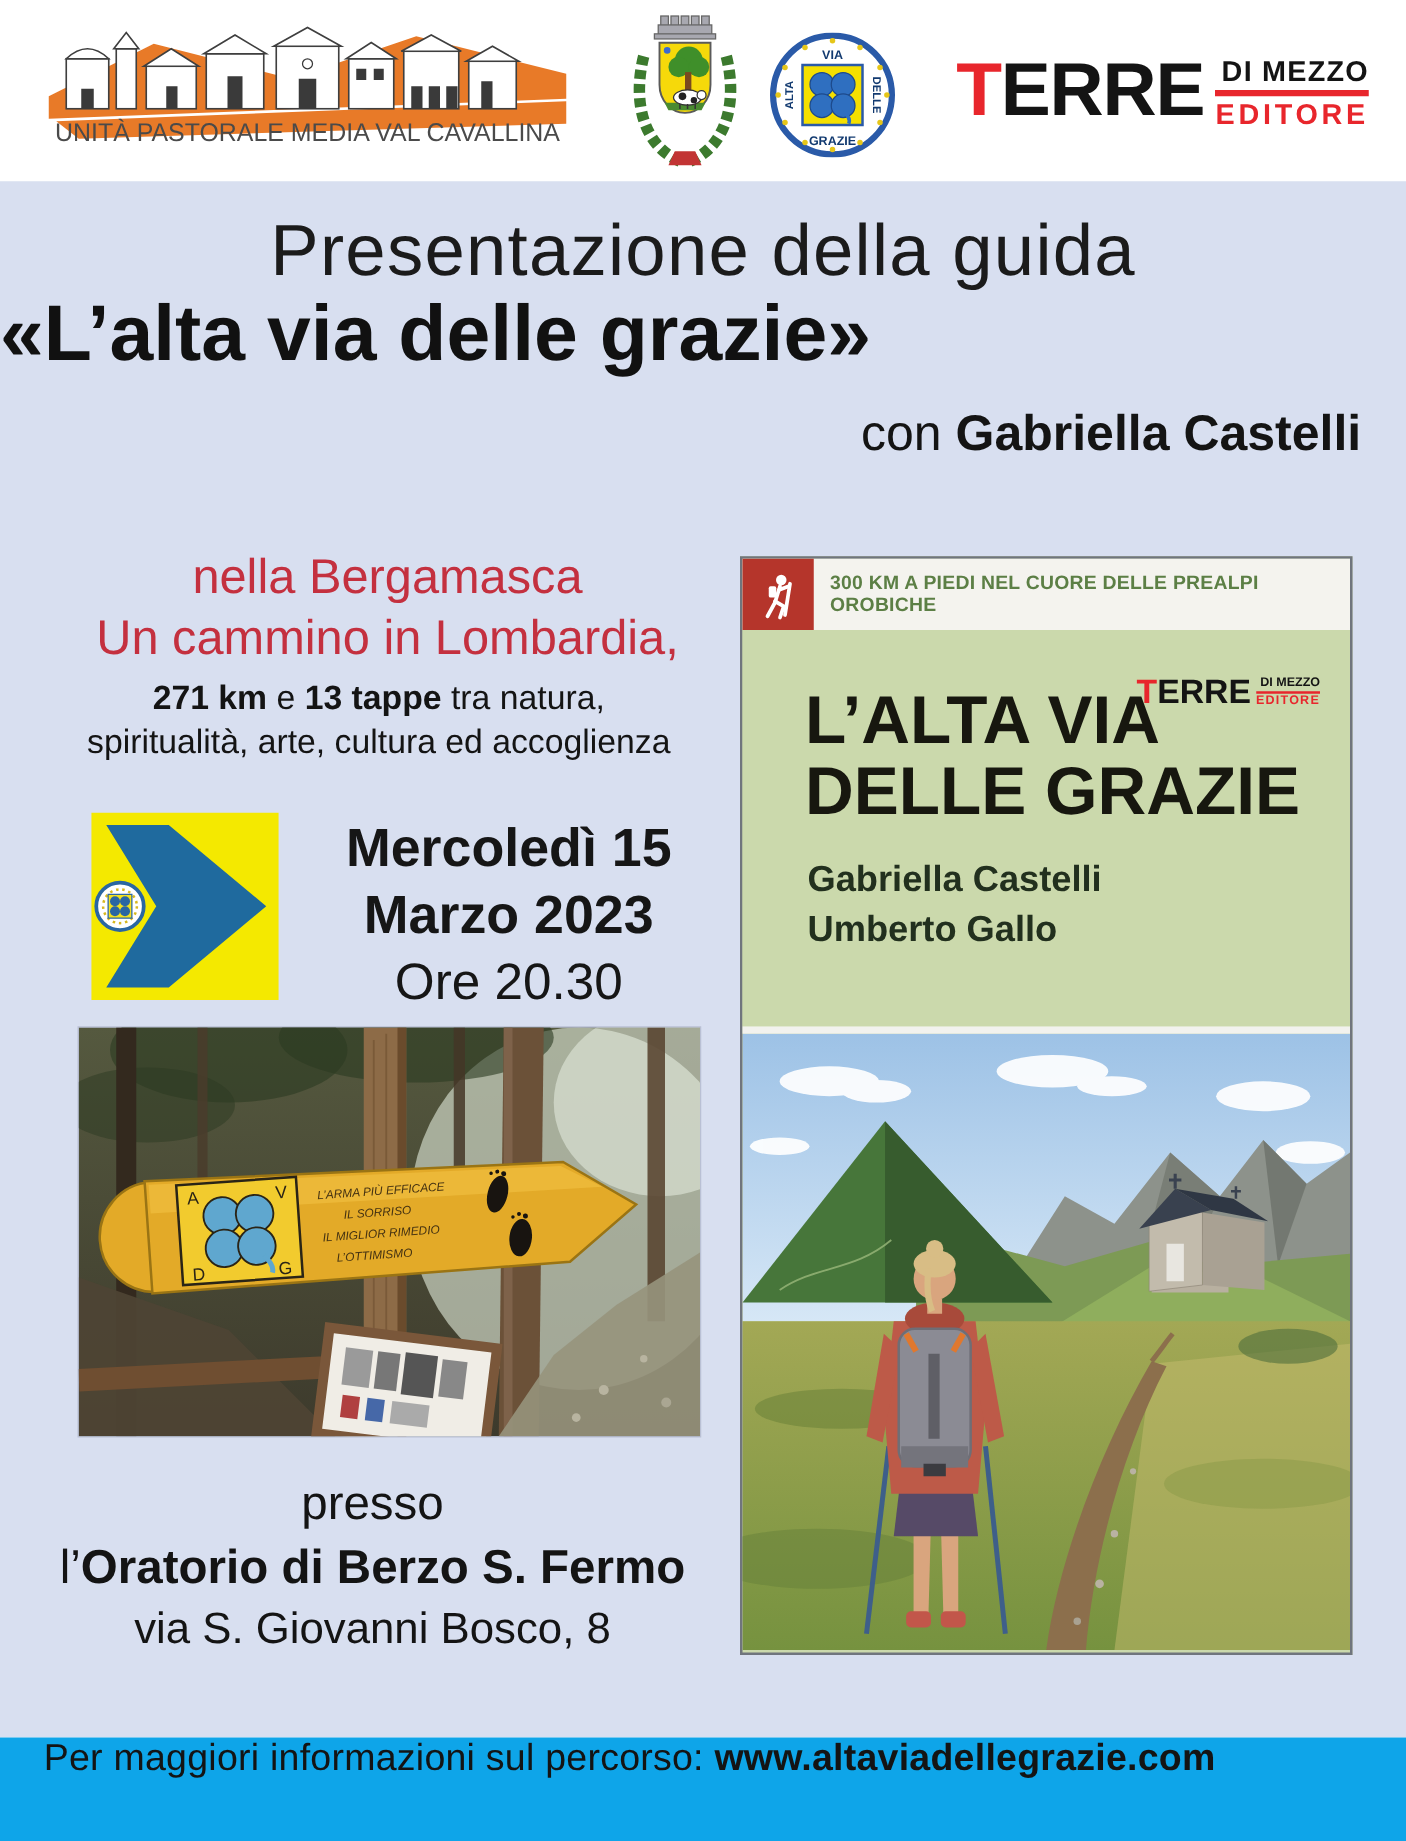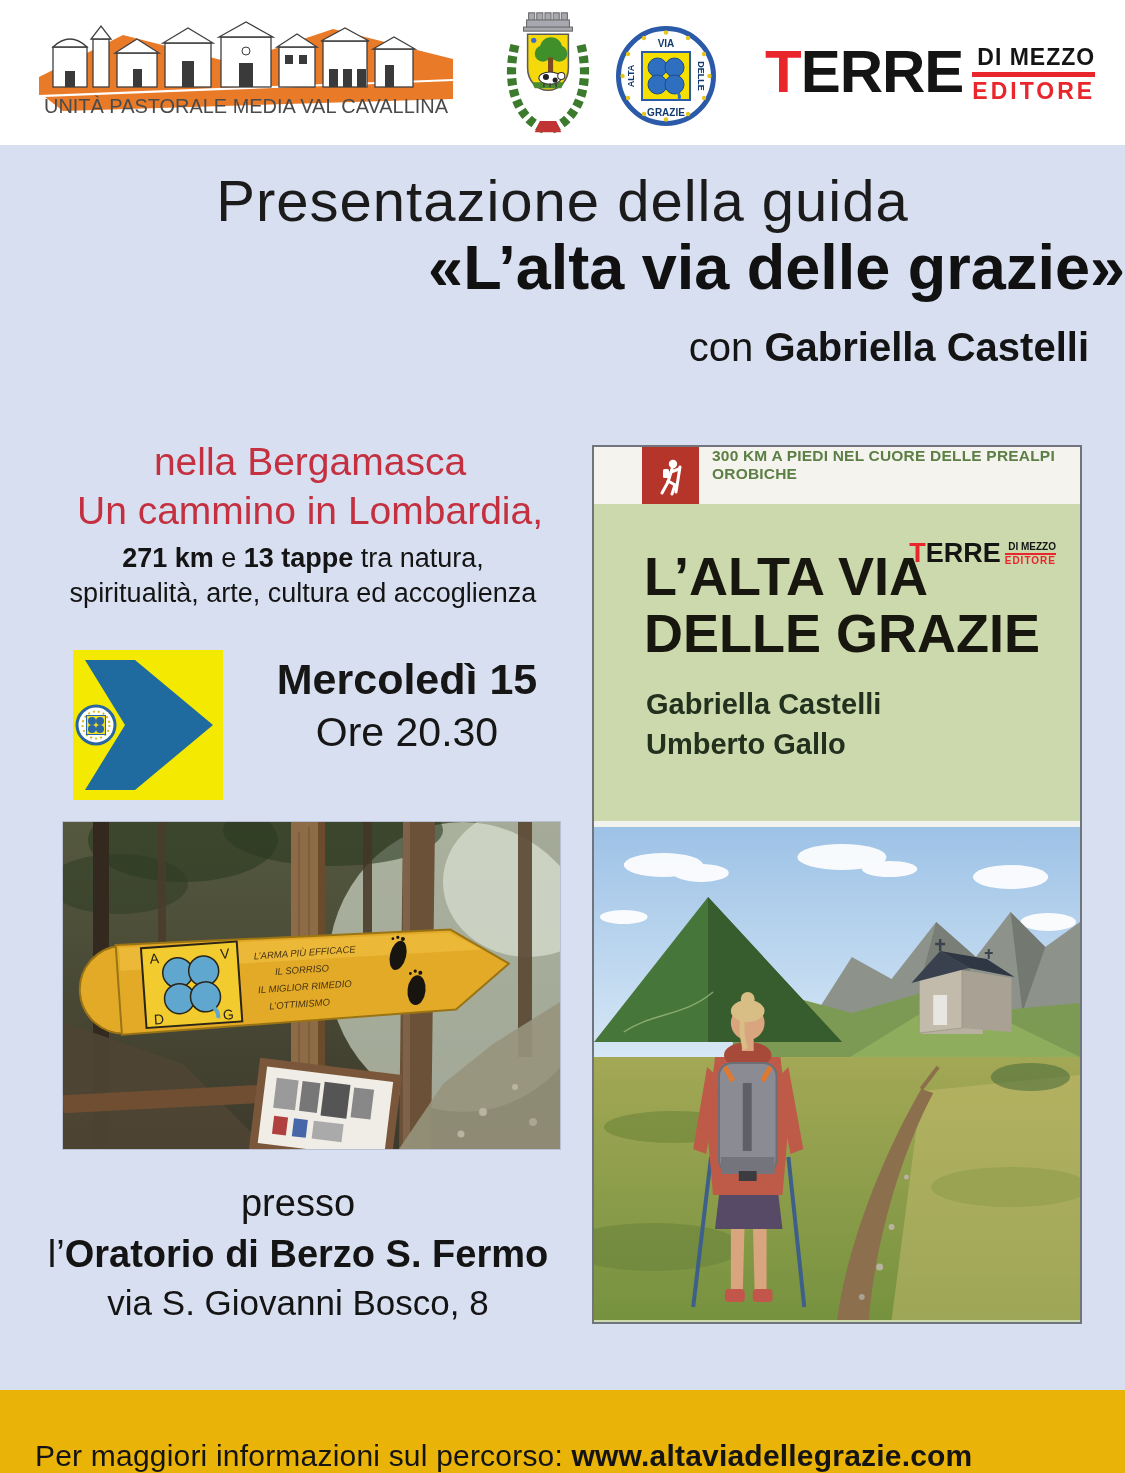--- a/index.html
+++ b/index.html
@@ -23,21 +23,21 @@
   .tdm-big .tdm-t,.tdm-big .tdm-erre{font-size:60px;letter-spacing:-1px;}
   .tdm-big .tdm-right{margin-left:9px;margin-top:4px;}
   .tdm-big .tdm-dm{font-size:23px;letter-spacing:1px;}
   .tdm-big .tdm-rule{height:5px;margin:3px 0;}
   .tdm-big .tdm-ed{font-size:23px;letter-spacing:3px;}
 
   
   .main{position:absolute;top:145px;left:0;width:1125px;height:1245px;background:#d8dff0;}
   .title1{position:absolute;top:22px;left:0;width:100%;text-align:center;
     font-size:58px;font-weight:400;color:#1b1b1b;letter-spacing:1px;}
-  .title2{position:absolute;top:86px;left:0;width:100%;text-align:right;
+  .title2{position:absolute;top:86px;left:0;width:100%;text-align:left;
     font-size:63px;font-weight:700;color:#111;}
   .byline{position:absolute;top:180px;right:36px;font-size:40px;text-align:right;color:#141414;}
   .byline-sub{position:absolute;top:226px;right:30px;font-size:24px;font-style:italic;
     text-align:right;color:#1d1d1d;letter-spacing:.3px;}
 
   .red-lines{position:absolute;top:292px;left:35px;width:550px;text-align:center;
     font-size:39px;color:#c4303f;line-height:1.26;}
   .stats{position:absolute;top:396px;left:18px;width:570px;text-align:center;
     font-size:27px;color:#141414;line-height:1.3;}
 
@@ -50,42 +50,42 @@
     box-shadow:0 0 0 1px #b9c0d4;}
 
   .venue{position:absolute;top:1033px;left:12px;width:572px;text-align:center;color:#141414;}
   .venue-presso{font-size:38px;line-height:50px;}
   .venue-name{font-size:38px;line-height:52px;}
   .venue-addr{font-size:35px;line-height:46px;}
 
   
   .cover{position:absolute;top:300px;left:592px;width:490px;height:879px;
     border:2px solid #70757d;box-sizing:border-box;background:#cbd9ac;}
-  .cover-banner{height:57px;background:#f4f3ee;display:flex;padding-left:48px;}
+  .cover-banner{height:57px;background:#f4f3ee;display:flex;align-items:center;}
   .cover-banner-icon{width:57px;height:57px;background:#b5352b;flex:none;
     display:flex;align-items:center;justify-content:center;}
   .cover-banner-text{margin-left:13px;font-size:15.5px;font-weight:700;color:#5c7f45;
     letter-spacing:.2px;}
   .cover-green{height:317px;background:#cbd9ac;position:relative;}
   .tdm-small{position:absolute;right:24px;top:36px;}
   .tdm-small .tdm-t,.tdm-small .tdm-erre{font-size:27px;}
   .tdm-small .tdm-right{margin-left:4px;margin-top:2px;}
   .tdm-small .tdm-dm{font-size:10px;}
   .tdm-small .tdm-rule{height:2px;margin:1px 0;}
   .tdm-small .tdm-ed{font-size:10px;letter-spacing:1px;}
   .cover-title{position:absolute;left:50px;top:44px;font-size:54px;font-weight:700;
     color:#17170f;line-height:57px;letter-spacing:0;}
   .cover-authors{position:absolute;left:52px;top:180px;font-size:29px;font-weight:700;
     color:#22301e;line-height:40px;}
   .cover-sep{height:6px;background:#f2f2ee;}
   .cover-photo{display:block;width:100%;height:493px;}
 
   
-  .footer{position:absolute;top:1390px;left:0;width:1125px;height:83px;background:#eab308;
-    display:flex;align-items:flex-end;}
+  .footer{position:absolute;top:1390px;left:0;width:1125px;height:83px;background:#0ea5e9;
+    display:flex;align-items:flex-start;}
   .footer-text{margin-left:35px;font-size:30px;color:#141414;letter-spacing:.2px;}
 </style>
 </head>
 <body>
 
 <div class="poster">
 
   <div class="header">
 
     <svg class="up-logo" viewBox="0 0 427 104">
@@ -219,20 +219,21 @@
       <g fill="#2a66a2">
         <circle cx="19" cy="71" r="4"></circle>
           <circle cx="27" cy="71" r="4"></circle>
         <circle cx="19" cy="79" r="4"></circle>
           <circle cx="27" cy="79" r="4"></circle>
       </g>
     </svg>
 
     <div class="event-text">
       <div class="event-line">Mercoledì 15</div>
+      <div class="event-line">Marzo 2023</div>
       <div class="event-time">Ore 20.30</div>
     </div>
 
     <svg class="trail-photo" viewBox="0 0 497 327" preserveAspectRatio="none">
       <defs>
         <linearGradient id="forest" x1="0" y1="0" x2="0" y2="1">
           <stop offset="0" stop-color="#55593f"></stop>
             <stop offset="1" stop-color="#3d3a2c"></stop>
         </linearGradient>
       </defs>

